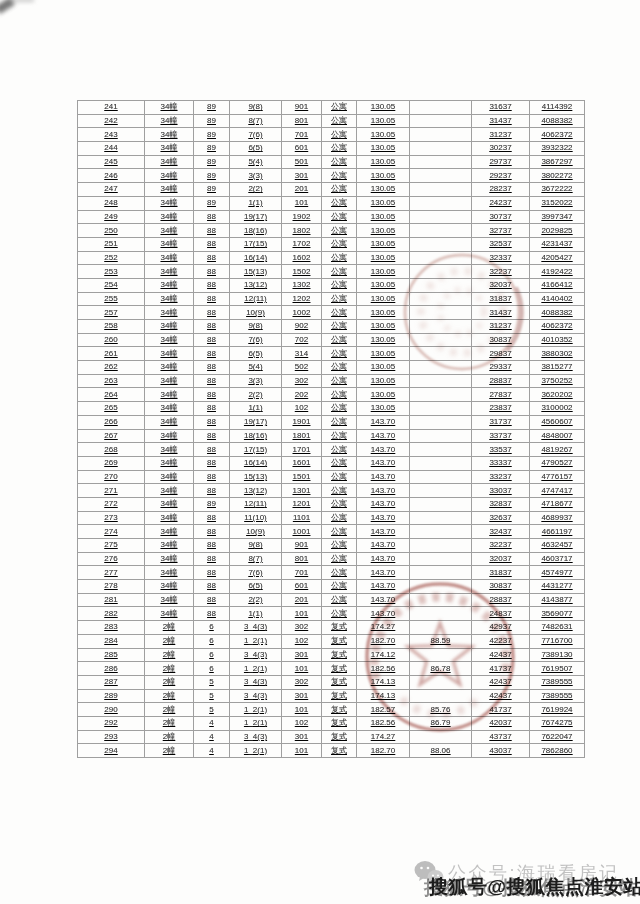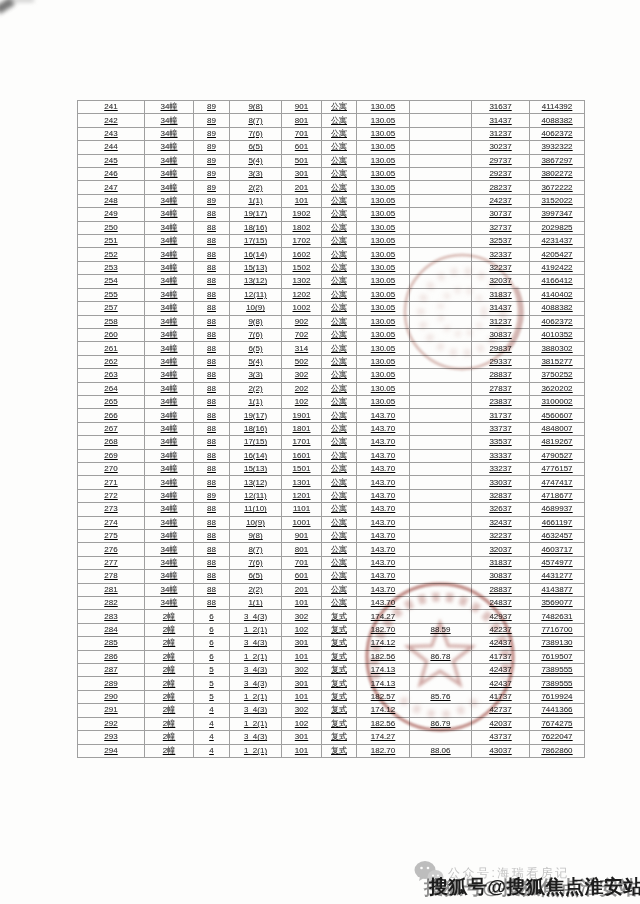--- a/index.html
+++ b/index.html
@@ -47,21 +47,21 @@
   .stamp-upper{left:400px;top:250px;opacity:.42;filter:blur(1.2px);}
   .stamp-lower{left:362px;top:579px;opacity:.6;filter:blur(1px);}
 
   
   .wechat-row{
     position:absolute;left:414px;top:858px;height:30px;
     display:flex;align-items:center;gap:4px;
     color:#c2c2c2;
   }
   .wechat-label{
-    font-size:12px;letter-spacing:2.5px;
+    font-size:18px;letter-spacing:2.5px;
     color:#c2c2c2;font-weight:400;white-space:nowrap;
   }
   .sohu-watermark{
     position:absolute;left:429px;top:874px;
     font-size:19px;font-weight:700;letter-spacing:.5px;
     color:#1c1c1c;white-space:nowrap;
     text-shadow:-5px 1px 0 rgba(35,35,35,.5);
   }
 </style>
 </head>
@@ -620,32 +620,20 @@
           <td>5</td>
           <td>1_2(1)</td>
           <td>101</td>
           <td>复式</td>
           <td>182.57</td>
           <td>85.76</td>
           <td>41737</td>
           <td>7619924</td>
         </tr>
         <tr>
-          <td>291</td>
-          <td>2幢</td>
-          <td>4</td>
-          <td>3_4(3)</td>
-          <td>302</td>
-          <td>复式</td>
-          <td>174.12</td>
-          <td></td>
-          <td>42737</td>
-          <td>7441366</td>
-        </tr>
-        <tr>
           <td>292</td>
           <td>2幢</td>
           <td>4</td>
           <td>1_2(1)</td>
           <td>102</td>
           <td>复式</td>
           <td>182.56</td>
           <td>86.79</td>
           <td>42037</td>
           <td>7674275</td>

